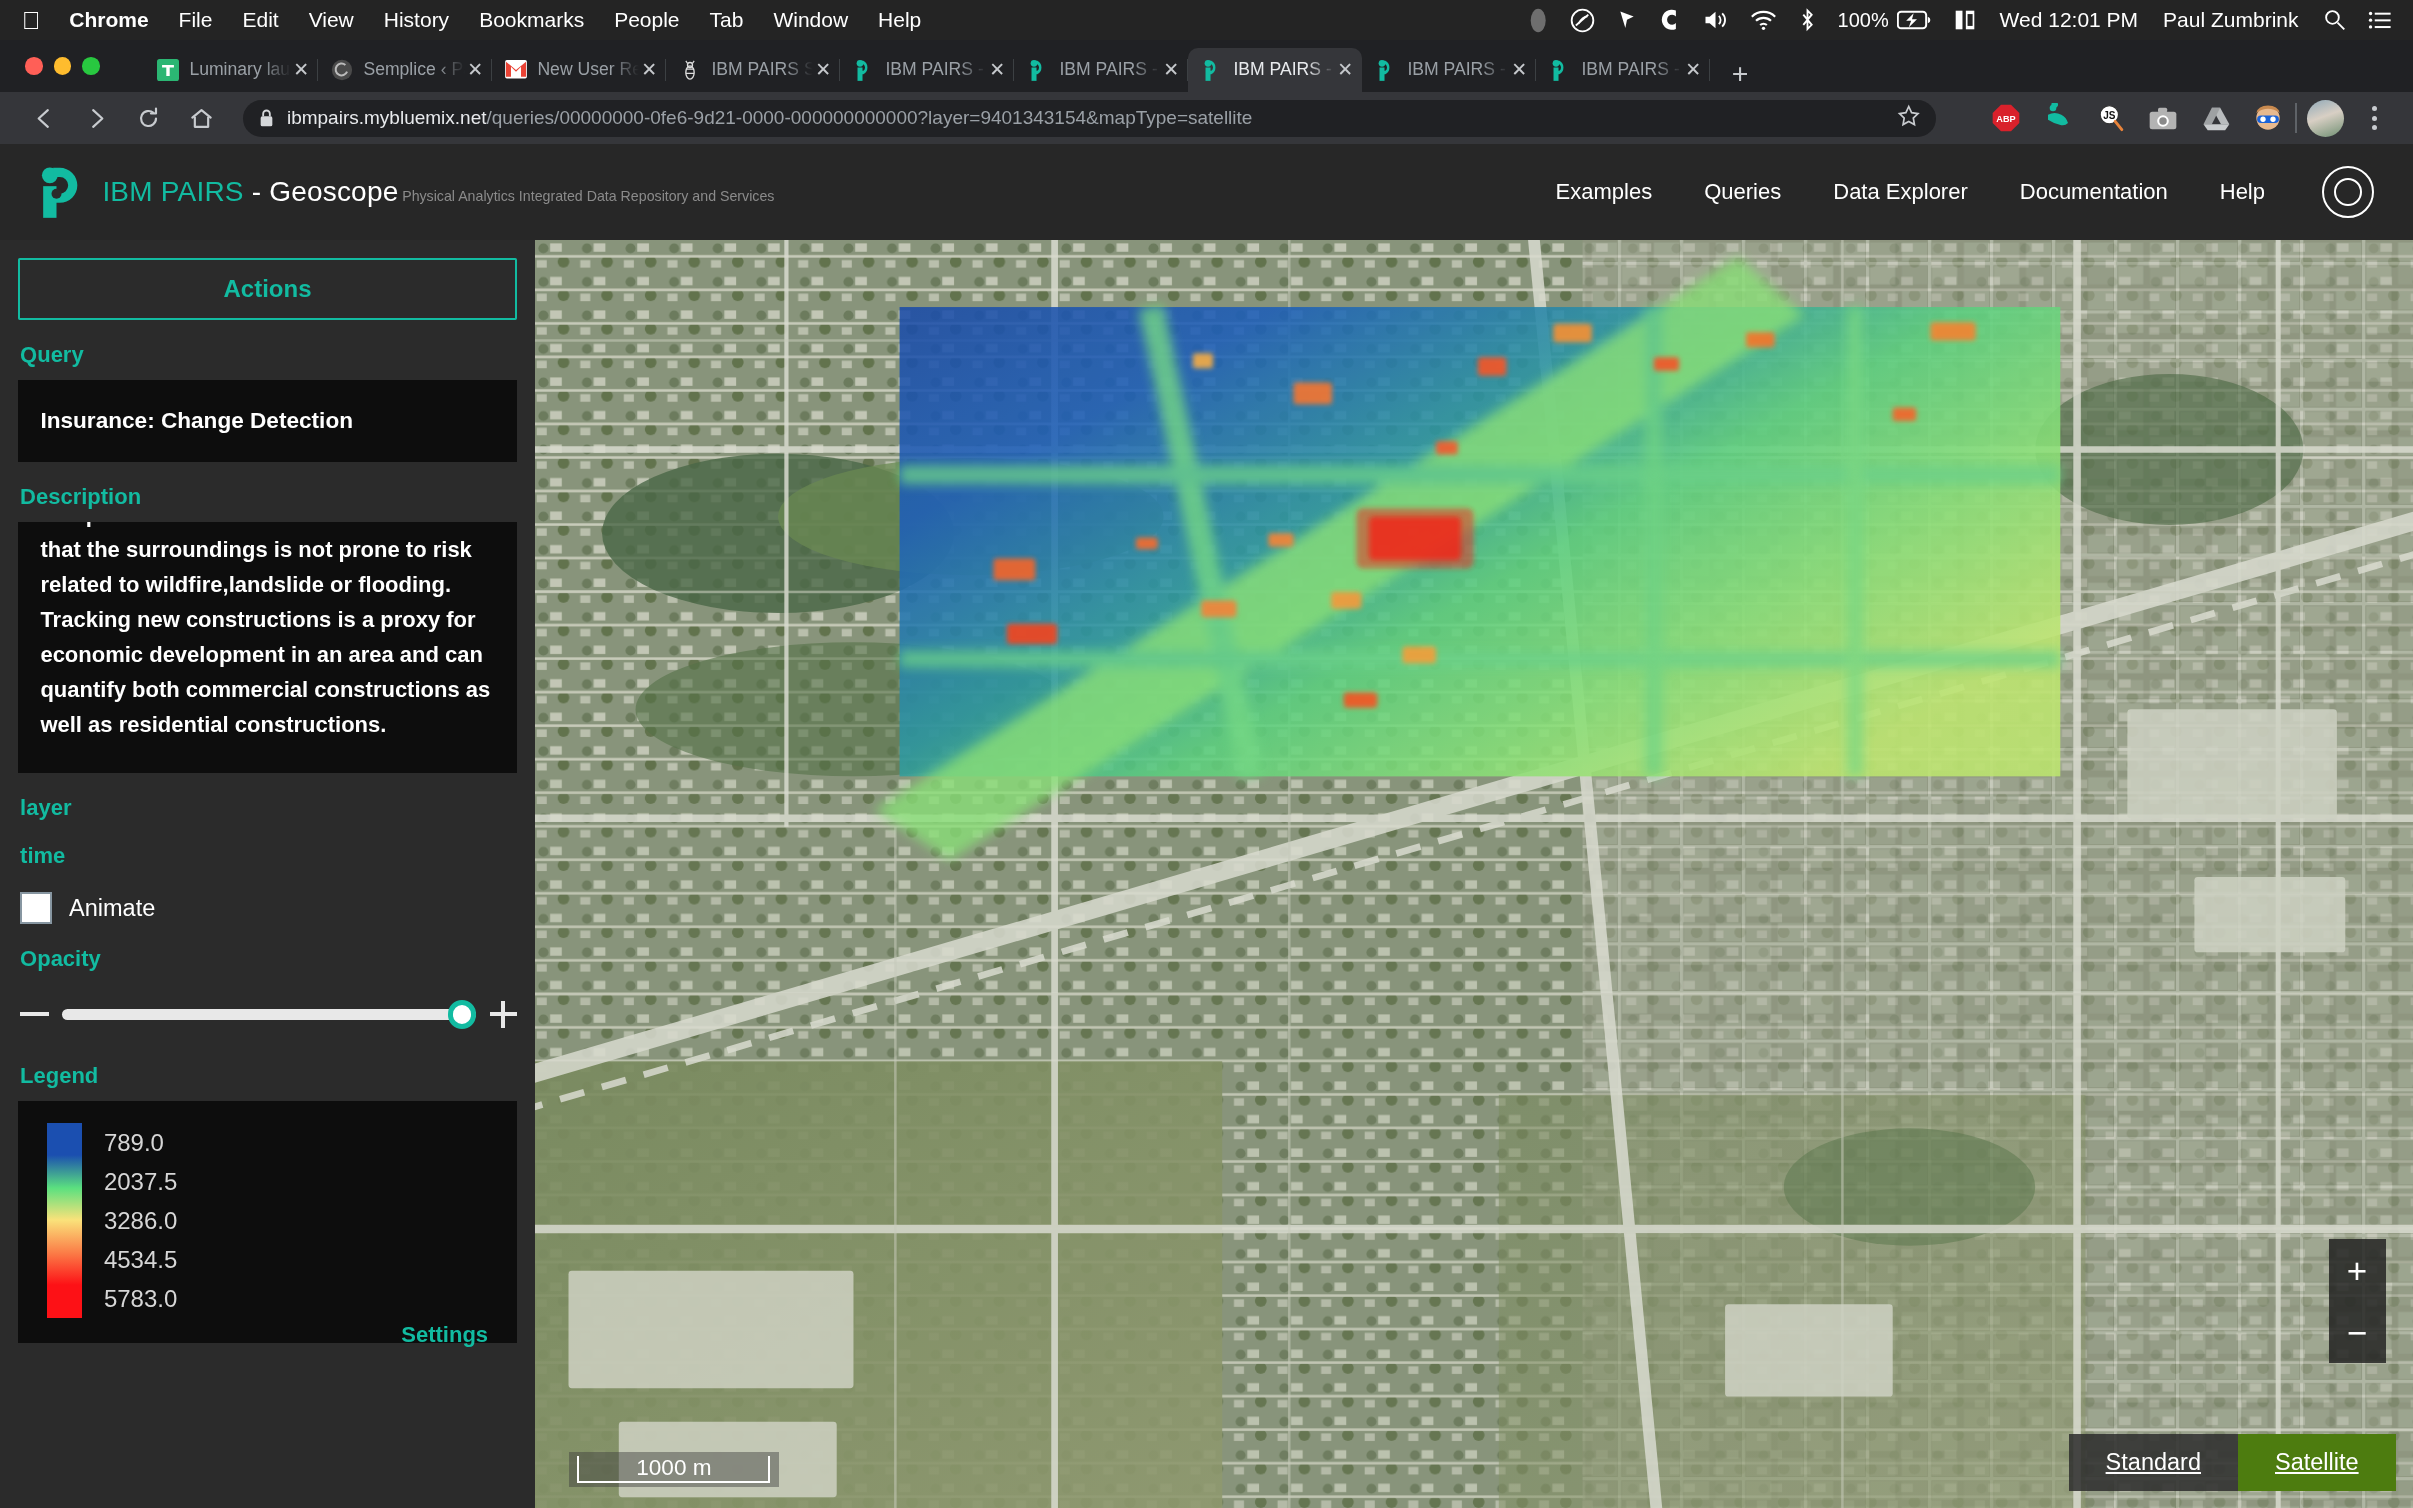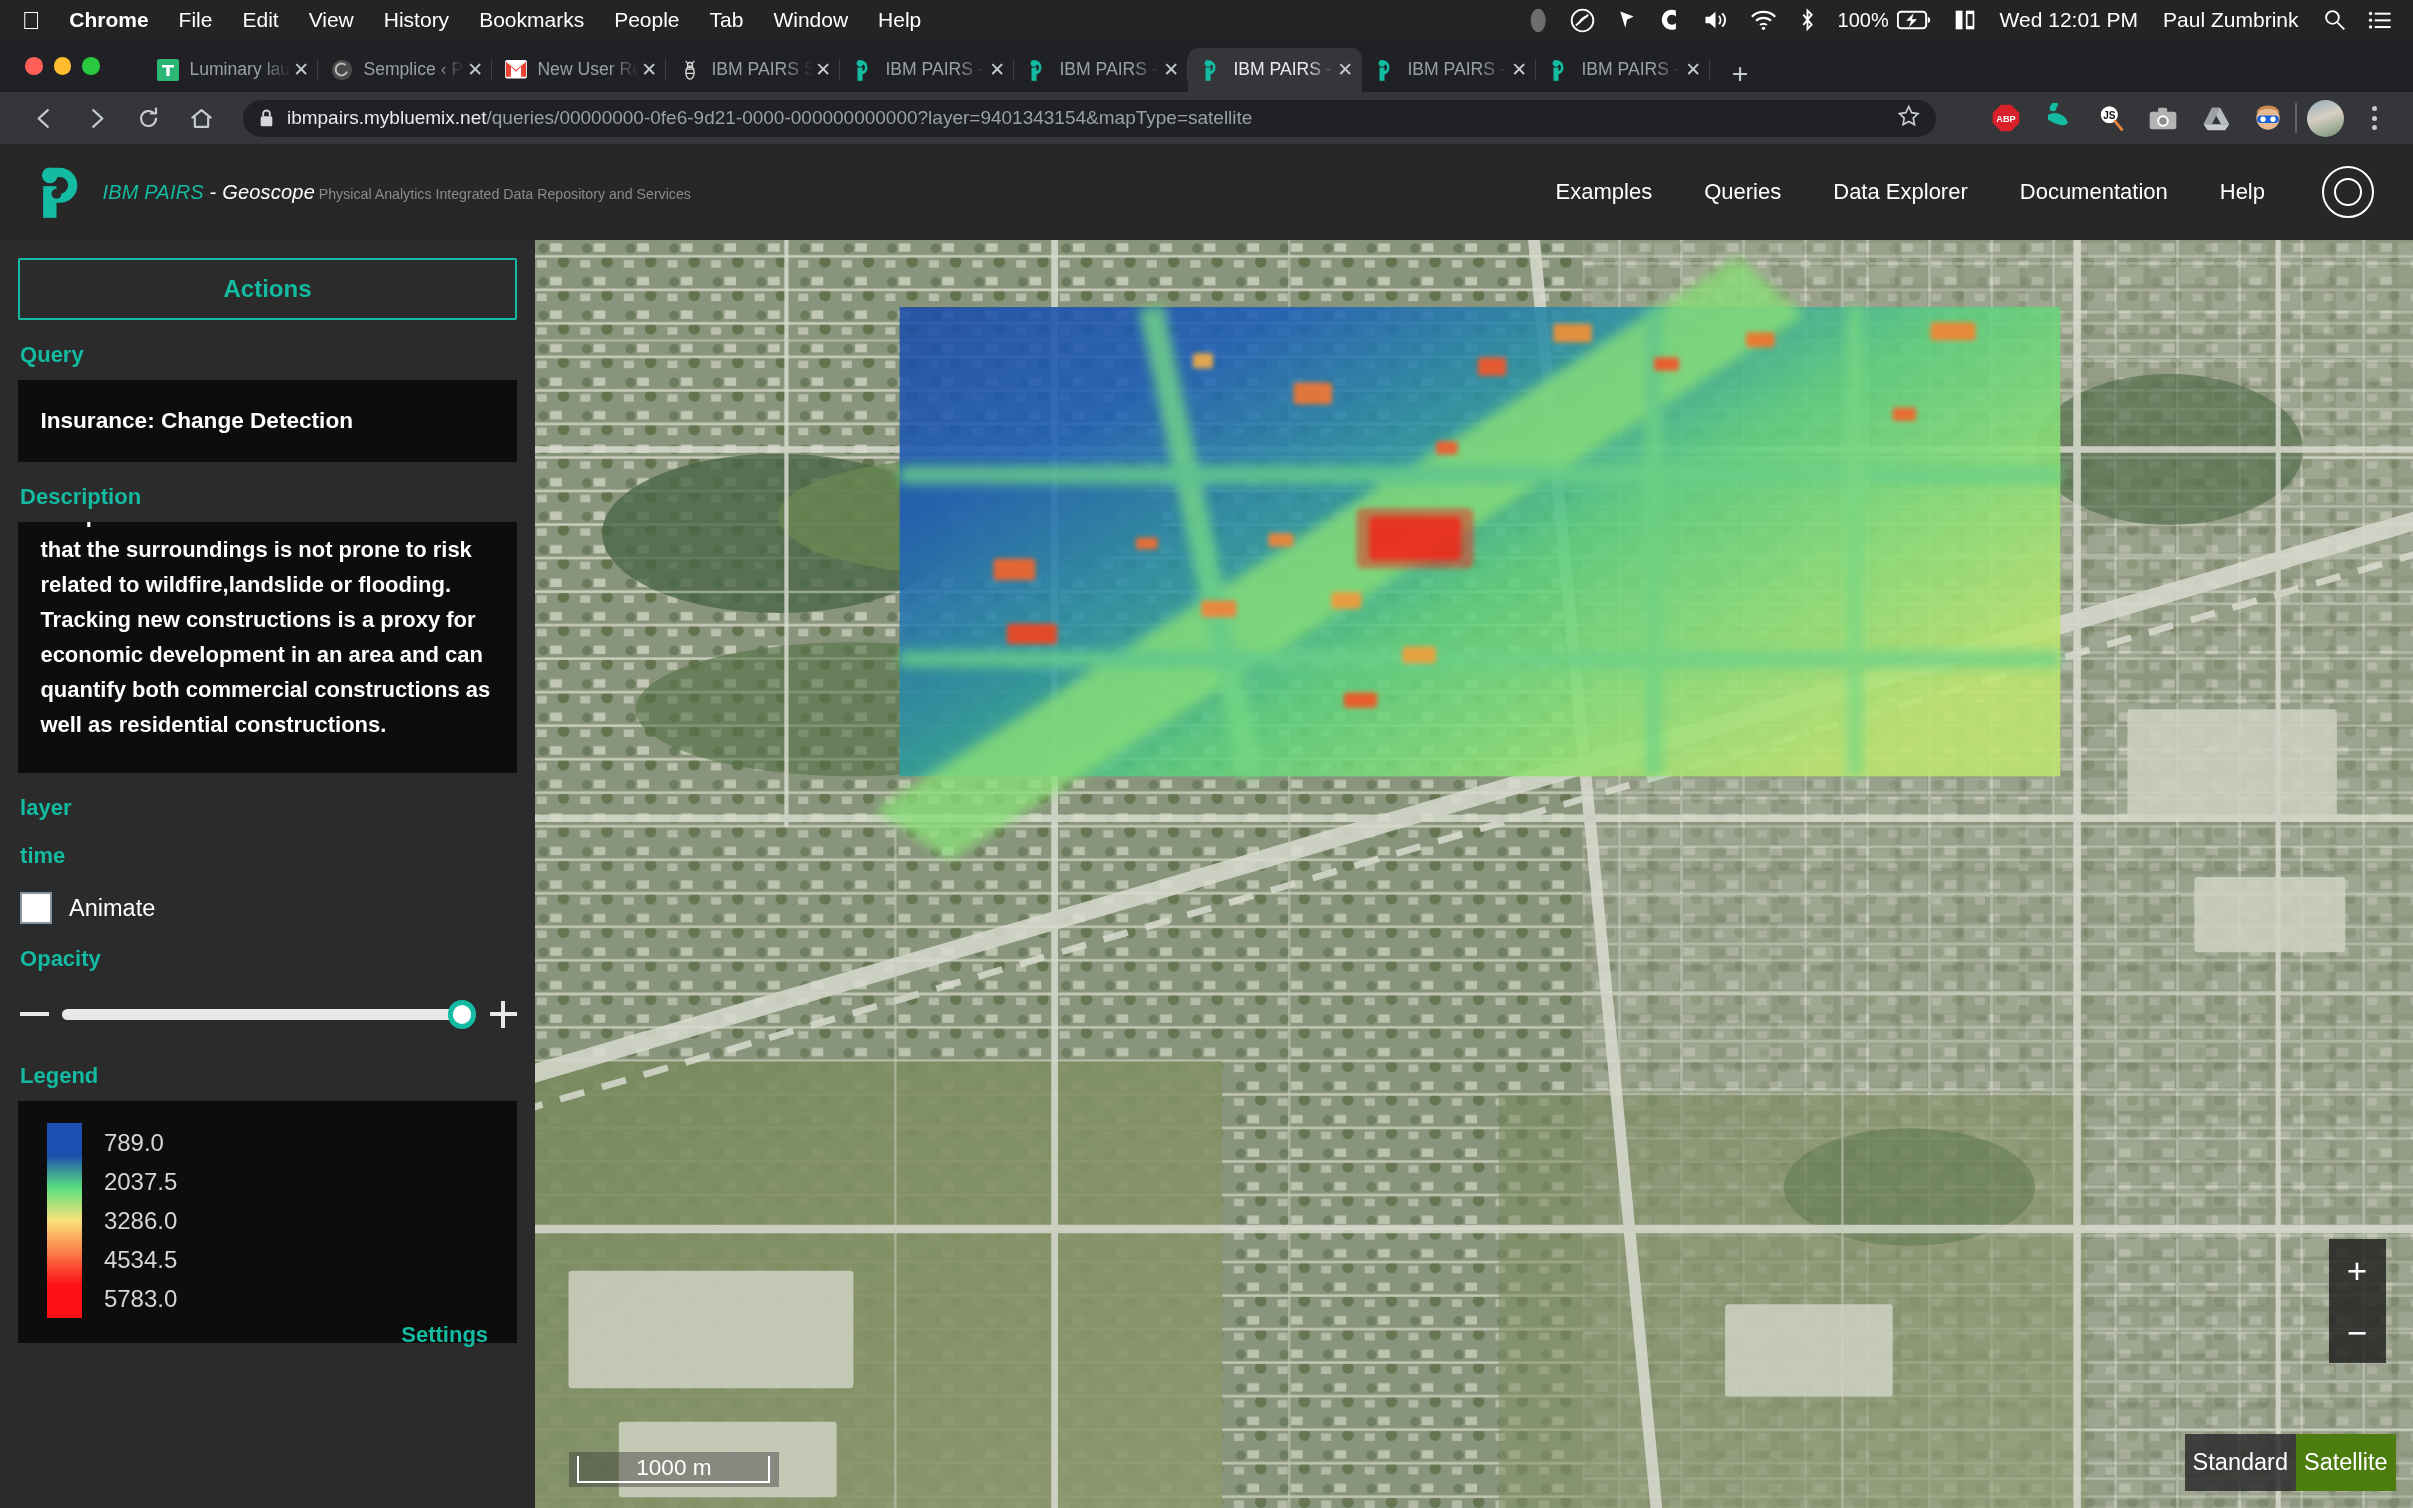--- a/index.html
+++ b/index.html
@@ -79,21 +79,21 @@
   .kebab i { width: 5px; height: 5px; border-radius: 50%; background: #c8cbcf; display: block; }
 
   
   .app { position: absolute; top: 144px; left: 0; width: 2413px; height: 1364px; background: #272727; }
   .app-header {
     position: absolute; top: 0; left: 0; width: 2413px; height: 96px;
     background: #272727; display: flex; align-items: center; padding: 0 39px;
   }
   .brand { display: flex; align-items: center; }
   .brand-logo { width: 45px; height: 52px; margin-right: 18.4px; }
-  .brand-text .b1 { font-size: 20px; color: #fff; line-height: 1.05; letter-spacing: 0.2px; font-style: italic; }
+  .brand-text .b1 { font-size: 28px; color: #fff; line-height: 1.05; letter-spacing: 0.2px; }
   .brand-text .b1 .teal { color: #12bba1; }
   .brand-text .b2 { font-size: 14.2px; color: #8b8b8b; margin-top: 3.4px; }
   .nav { margin-left: auto; display: flex; align-items: center; }
   .nav a { color: #fff; font-size: 22px; text-decoration: none; margin-left: 52px; white-space: nowrap; }
   .acct {
     width: 52px; height: 52px; margin-left: 57px; border-radius: 50%;
     border: 2.5px solid #fff; display: flex; align-items: center; justify-content: center;
   }
   .acct i { width: 28.5px; height: 28.5px; border-radius: 50%; border: 2.5px solid #fff; display: block; }
 
@@ -147,22 +147,22 @@
 
   
   .map { position: absolute; top: 96px; left: 535px; width: 1879px; height: 1269px; overflow: hidden; }
   .map-base { position: absolute; inset: 0; }
 
   .zoomctl { position: absolute; right: 28.5px; bottom: 146px; width: 57px;
              background: rgba(32,32,32,.82); display: flex; flex-direction: column; }
   .zoomctl div { height: 62px; display: flex; align-items: center; justify-content: center;
                  color: #fff; font-size: 35px; line-height: 1; }
   .basemap { position: absolute; right: 18.4px; bottom: 18.4px; display: flex; }
-  .basemap div { height: 57px; padding: 0 8px; display: flex; align-items: center;
-                 color: #fff; font-size: 23.5px; }
+  .basemap div { height: 57px; padding: 0 37px; display: flex; align-items: center;
+                 color: #fff; font-size: 23.5px; text-decoration: underline; }
   .basemap .std { background: rgba(45,45,45,.85); }
   .basemap .sat { background: #4d7c0f; }
   .scalebar { position: absolute; left: 34px; bottom: 22px; background: rgba(60,60,60,.45);
               padding: 4.2px 8.4px; }
   .scalebar .inner { border: 2.5px solid #fff; border-top: none; width: 193px; height: 27px;
                      display: flex; align-items: center; justify-content: center;
                      color: #fff; font-size: 22.6px; }
 </style>
 </head>
 <body>

